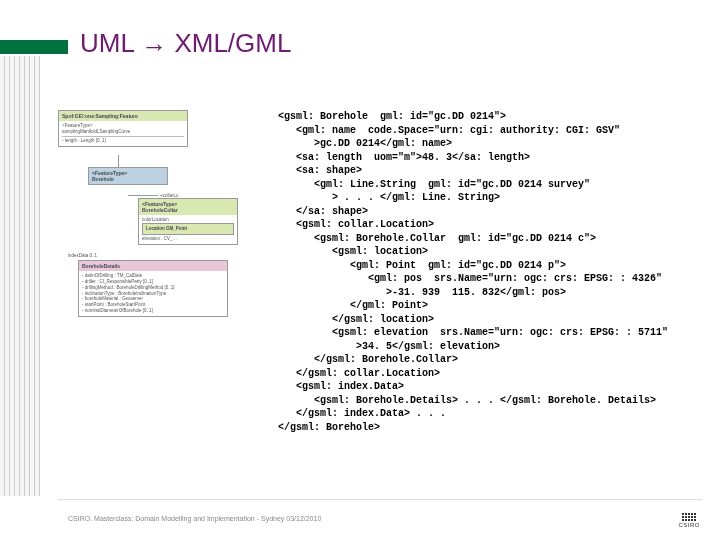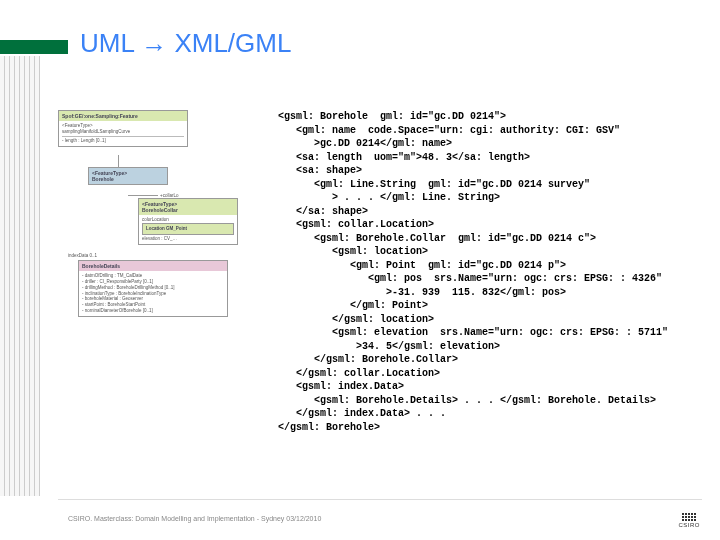--- a/index.html
+++ b/index.html
@@ -29,21 +29,21 @@
   }
   .side-stripes div {
     width: 5px; height: 100%;
     border-right: 1px solid #ccc;
     background: #f6f6f6;
   }
   .title {
     position: absolute;
     top: 28px; left: 80px;
     font-size: 26px;
-    color: #3b82f6;
+    color: #701a75;
     font-weight: normal;
   }
   .content {
     position: absolute;
     top: 110px; left: 58px;
     width: 640px; height: 380px;
     display: flex;
   }
   .diagram {
     width: 220px;

